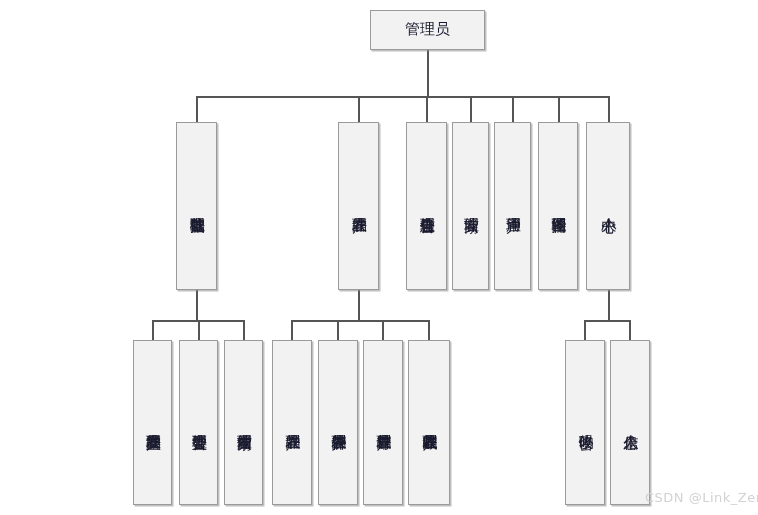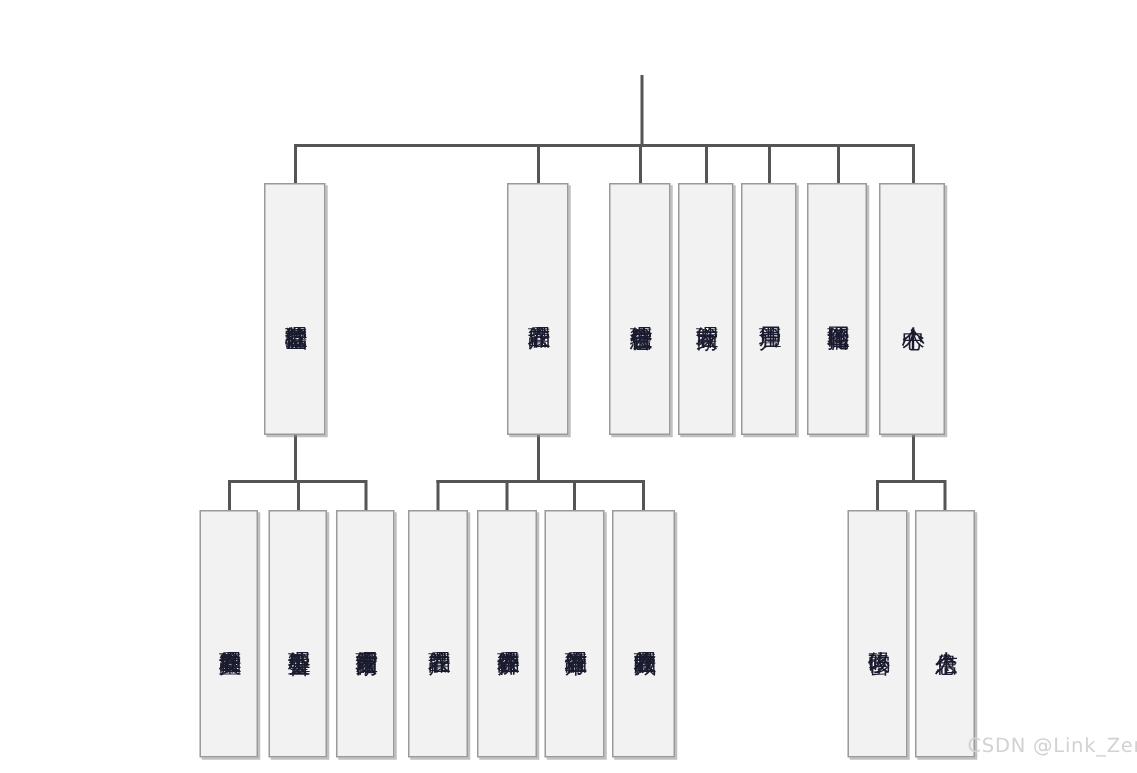--- a/index.html
+++ b/index.html
@@ -77,20 +77,23 @@
     <div class="edge v" style="left: 358px; top: 290px; height: 31px; background: rgb(85, 85, 85);"></div>
     <div class="edge h" style="left: 291px; top: 320px; width: 137px; background: rgb(85, 85, 85);"></div>
     <div class="edge v" style="left: 291px; top: 320px; height: 20px; background: rgb(85, 85, 85);"></div>
     <div class="edge v" style="left: 337px; top: 320px; height: 20px; background: rgb(85, 85, 85);"></div>
     <div class="edge v" style="left: 382px; top: 320px; height: 20px; background: rgb(85, 85, 85);"></div>
     <div class="edge v" style="left: 428px; top: 320px; height: 20px; background: rgb(85, 85, 85);"></div>
     <div class="edge v" style="left: 608px; top: 290px; height: 31px; background: rgb(85, 85, 85);"></div>
     <div class="edge h" style="left: 584px; top: 320px; width: 46px; background: rgb(85, 85, 85);"></div>
     <div class="edge v" style="left: 584px; top: 320px; height: 20px; background: rgb(85, 85, 85);"></div>
     <div class="edge v" style="left: 629px; top: 320px; height: 20px; background: rgb(85, 85, 85);"></div>
+    <div class="node horizontal" style="left: 370px; top: 10px; width: 115px; height: 40px; background: rgb(242, 242, 242); border-color: rgb(154, 154, 154);">
+      <span class="label" style="color: rgb(27, 27, 47);">管理员</span>
+    </div>
     <div class="node vertical" style="left: 176px; top: 122px; width: 41px; height: 168px; background: rgb(242, 242, 242); border-color: rgb(154, 154, 154);">
       <span class="label" style="color: rgb(27, 27, 47);">基础数据管理</span>
     </div>
     <div class="node vertical" style="left: 338px; top: 122px; width: 41px; height: 168px; background: rgb(242, 242, 242); border-color: rgb(154, 154, 154);">
       <span class="label" style="color: rgb(27, 27, 47);">农产品管理</span>
     </div>
     <div class="node vertical" style="left: 406px; top: 122px; width: 41px; height: 168px; background: rgb(242, 242, 242); border-color: rgb(154, 154, 154);">
       <span class="label" style="color: rgb(27, 27, 47);">公告信息管理</span>
     </div>
     <div class="node vertical" style="left: 452px; top: 122px; width: 37px; height: 168px; background: rgb(242, 242, 242); border-color: rgb(154, 154, 154);">

